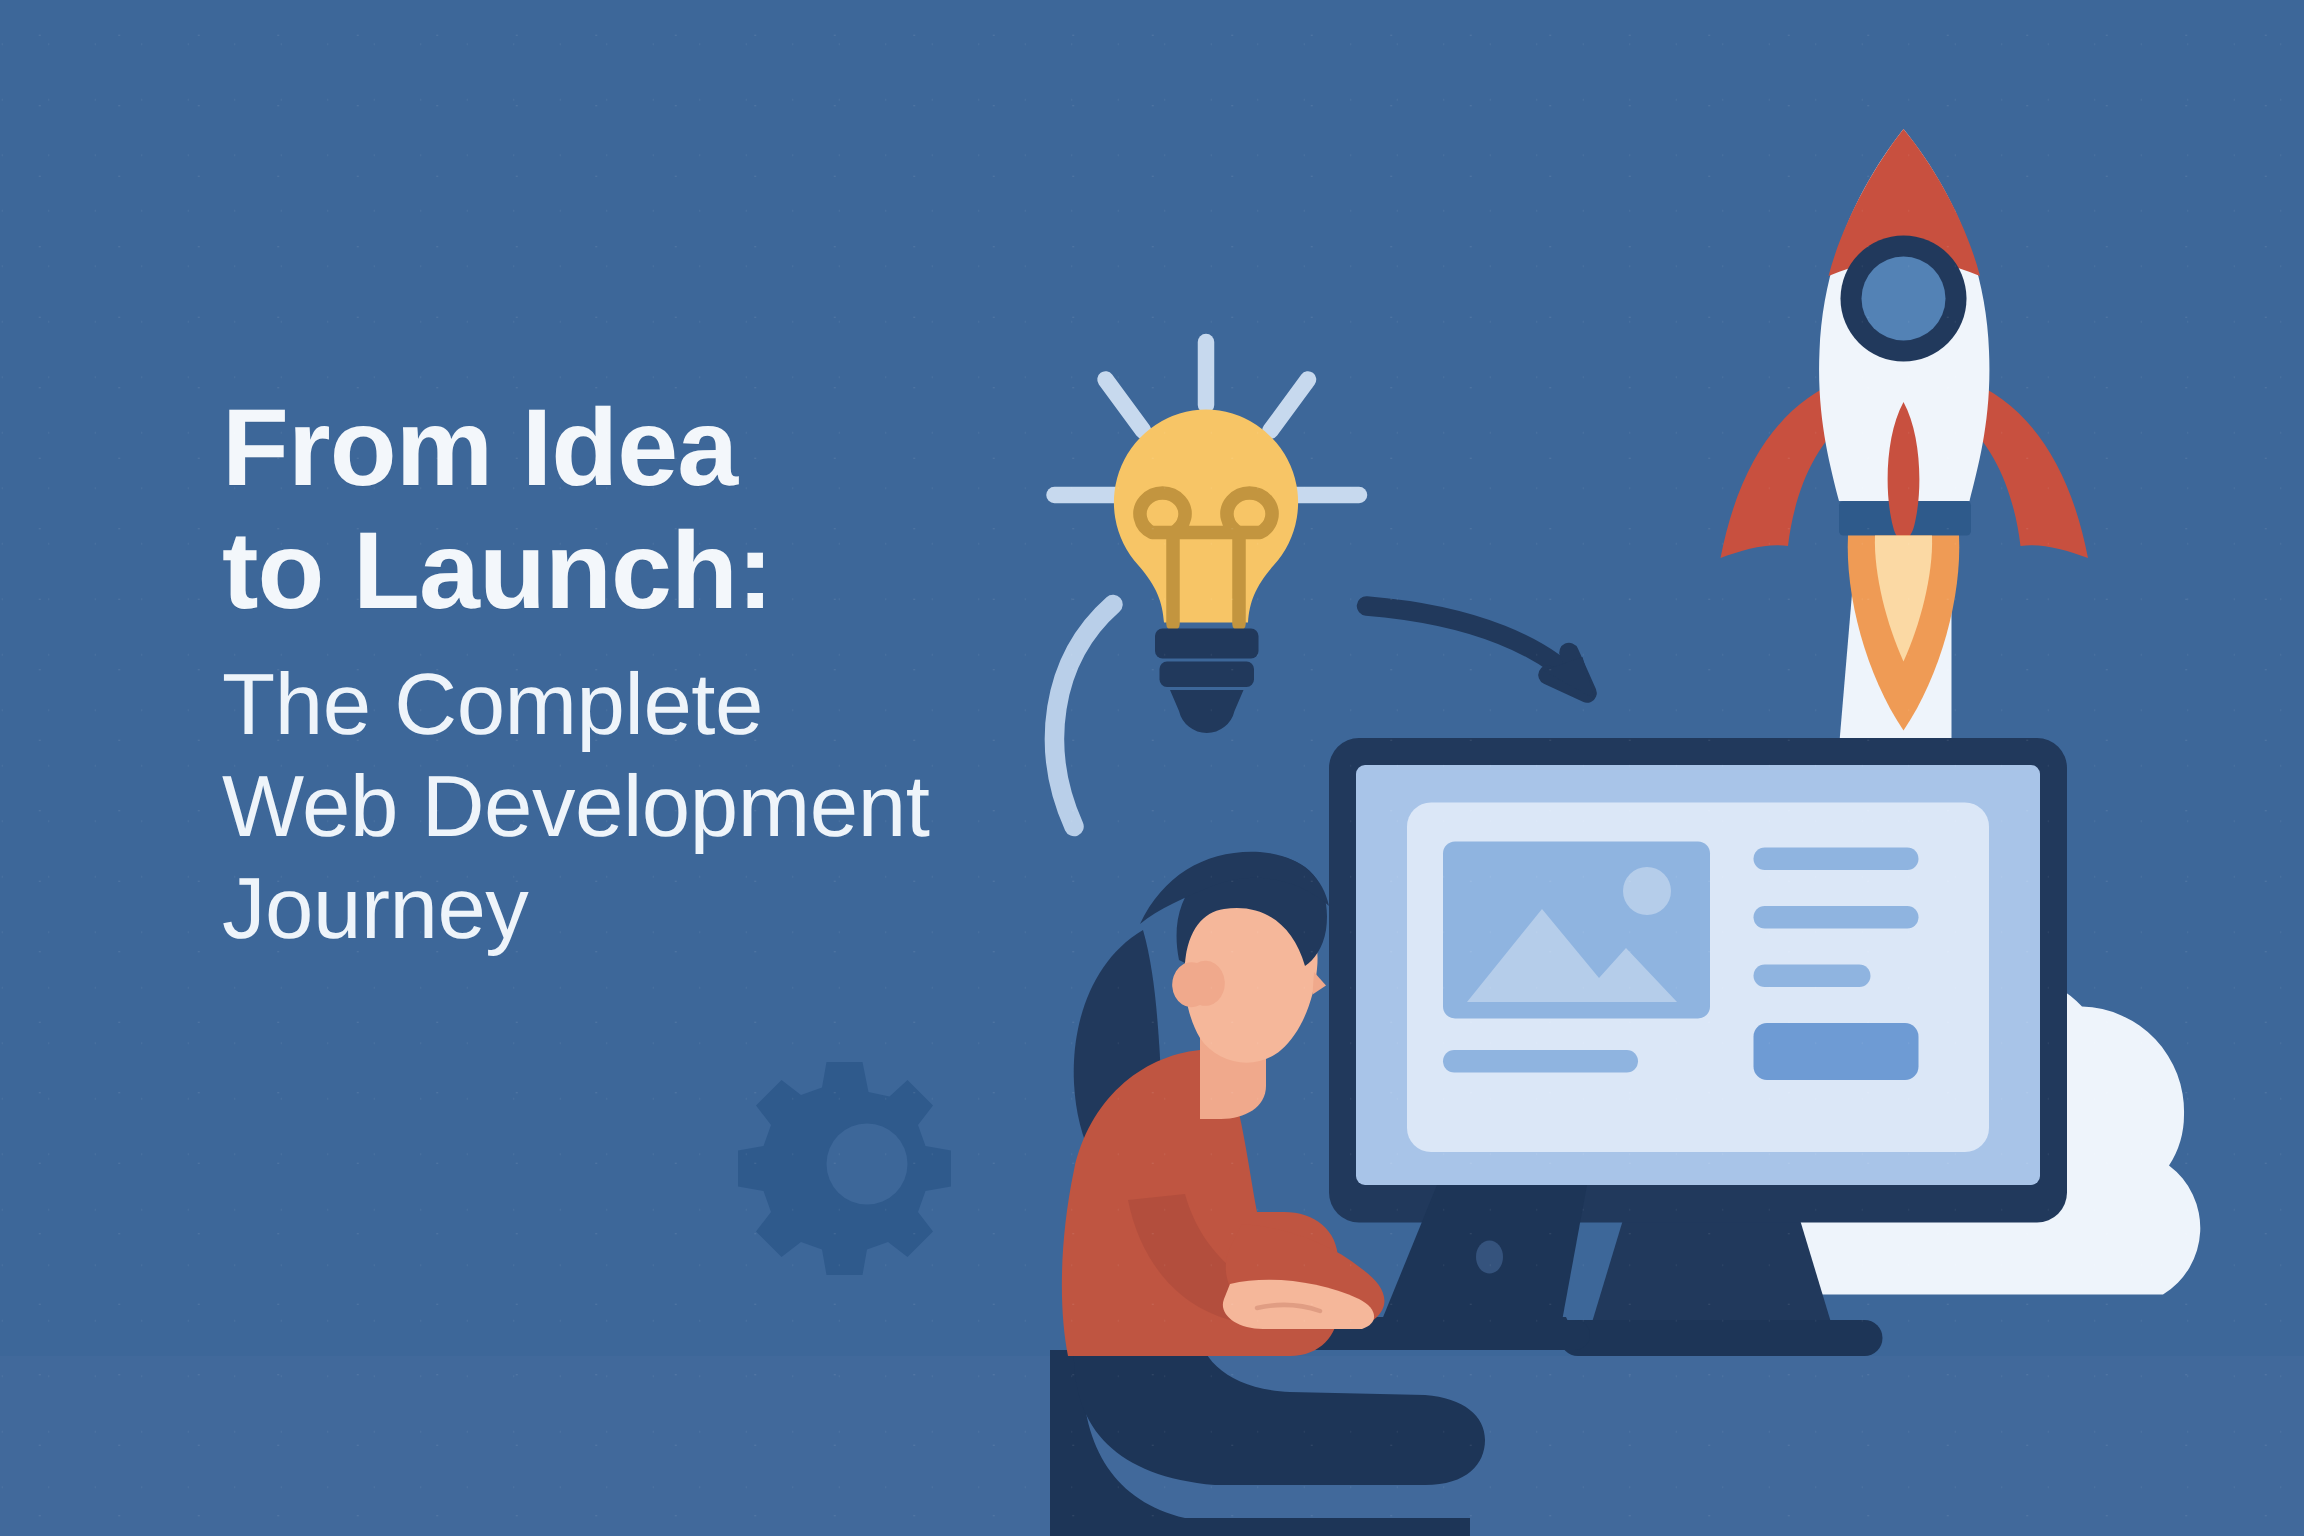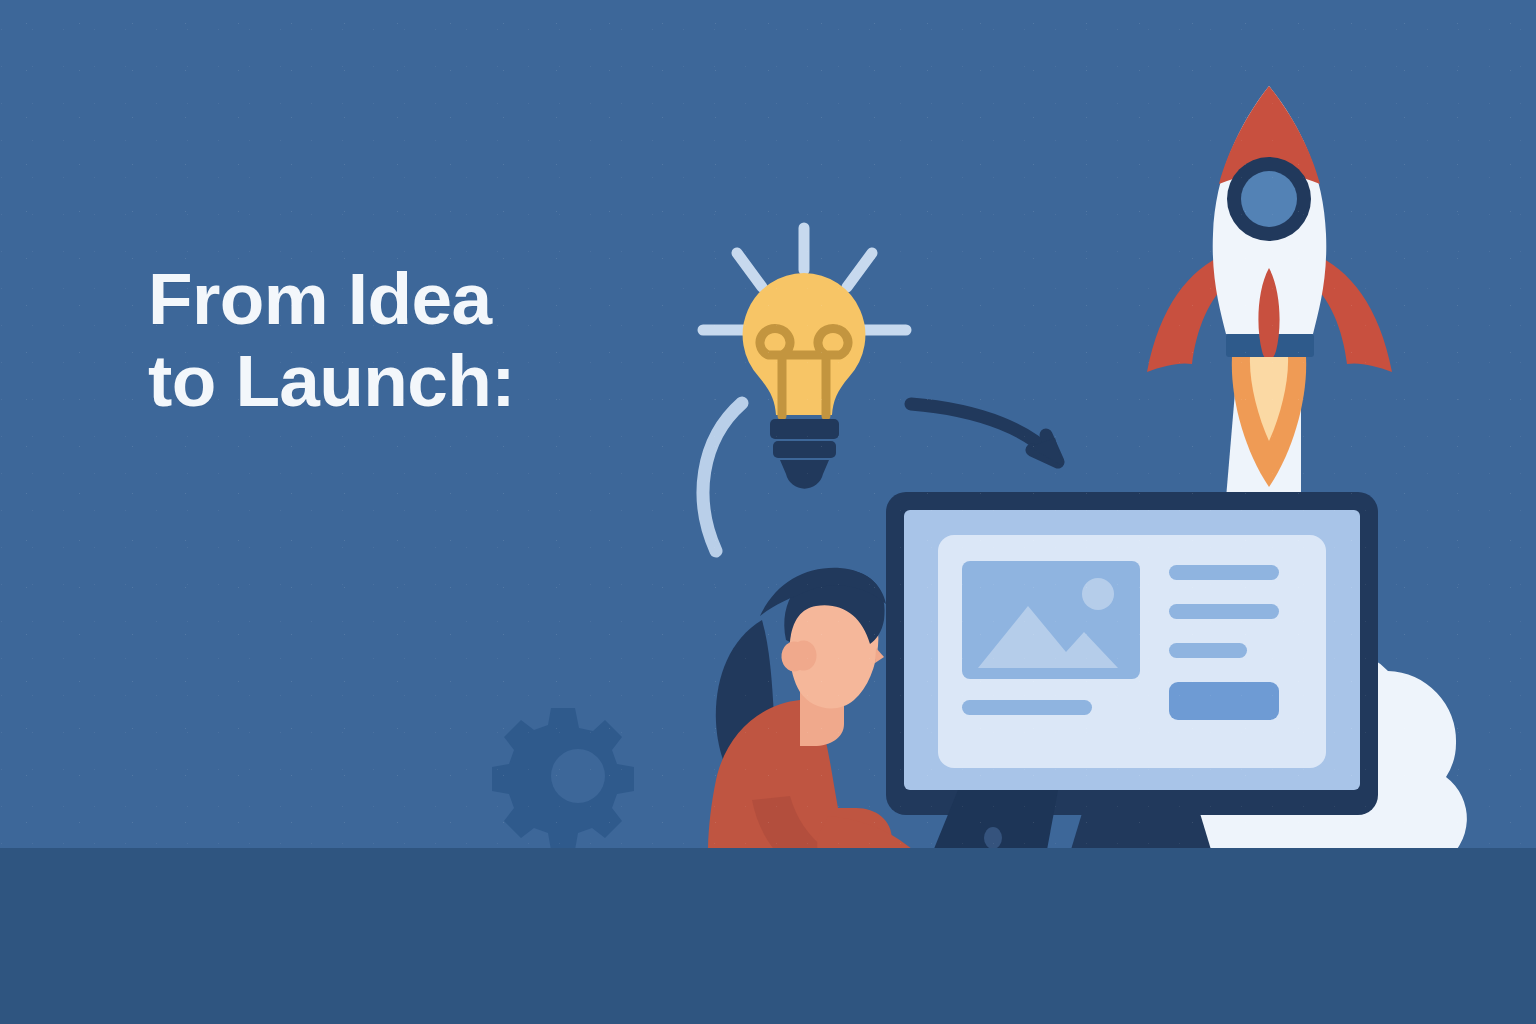--- a/index.html
+++ b/index.html
@@ -6,21 +6,21 @@
     margin: 0;
     padding: 0;
     background: #2f5580;
   }
   body {
     font-family: "Liberation Sans", sans-serif;
   }
   #stage {
     position: relative;
     width: 1536px;
-    height: 848px;
+    height: 1024px;
     overflow: hidden;
     background: #3d6799;
   }
   
   #noise {
     position: absolute;
     inset: 0;
     pointer-events: none;
     opacity: .20;
     background-image:
@@ -210,15 +210,18 @@
         <path d="M838 872 q 22 -5 42 2" stroke="#e09d83" stroke-width="3" fill="none" stroke-linecap="round"></path>
       </g>
     </g>
   </svg>
 
   <div id="noise"></div>
 
   <div id="headline">
     <h1 class="title-main">From Idea
 to Launch:</h1>
+    <h2 class="title-sub">The Complete
+Web Development
+Journey</h2>
   </div>
 
 </div>
 
 </body></html>

